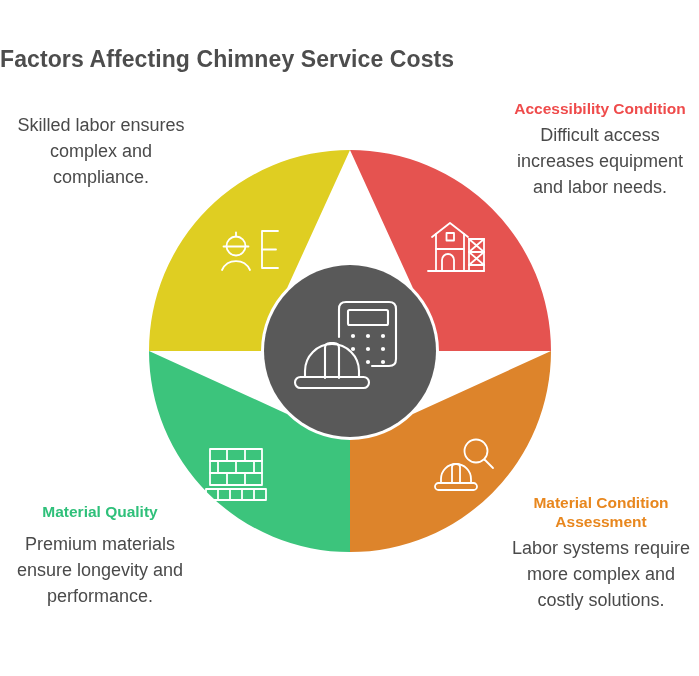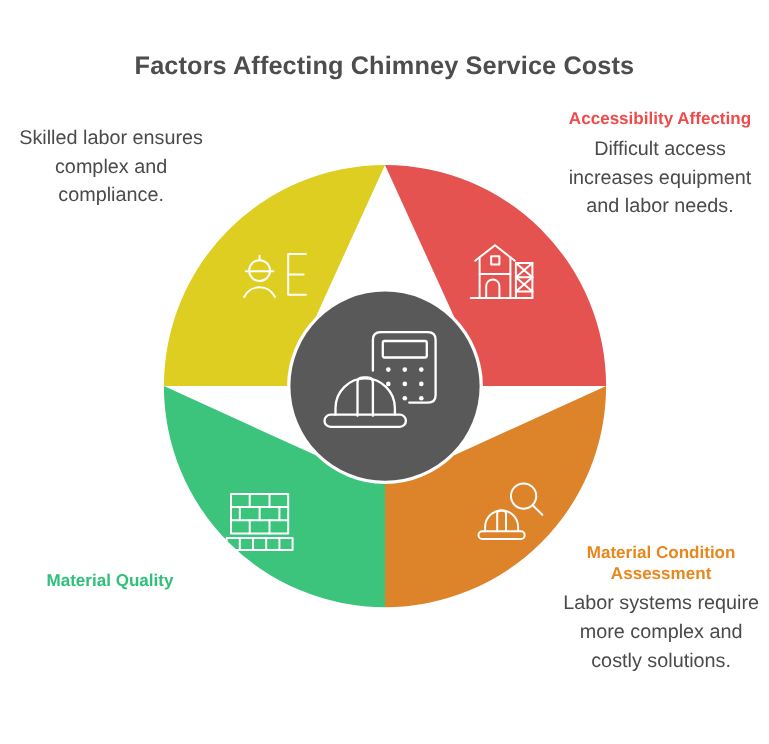--- a/index.html
+++ b/index.html
@@ -8,21 +8,21 @@
     width:699px;height:676px;
     background:#ffffff;
     font-family:"Liberation Sans", sans-serif;
     color:#4a4a4a;
     overflow:hidden;
     position:relative;
   }
   #page-title{
     position:absolute;
     left:0;top:46px;width:699px;
-    text-align:center;
+    text-align:left;
     font-size:23px;
     font-weight:bold;
     color:#4d4d4d;
     letter-spacing:0.1px;
   }
   .wheel{
     position:absolute;
     left:148px;top:149px;
     width:404px;height:404px;
   }
@@ -45,21 +45,21 @@
   
   #block-labor{ left:8px; top:112px; width:186px; }
   #block-labor .lbl-title{ color:#E2CE1F; }
 
   
   #block-access{ left:508px; top:100px; width:184px; }
   #block-access .lbl-title{ color:#EF4B4B; }
   #block-access .lbl-title{ margin-bottom:3px; }
 
   
-  #block-material{ left:0px; top:520px; width:200px; }
+  #block-material{ left:0px; top:503px; width:200px; }
   #block-material .lbl-title{ color:#2FC07A; }
 
   
   #block-existing{ left:505px; top:494px; width:192px; }
   #block-existing .lbl-title{ color:#E8871E; margin-bottom:3px; }
 
   svg{display:block;}
   .seg{ stroke:none; }
   .icon-stroke{
     fill:none;
@@ -191,24 +191,25 @@
     </g>
 
   </svg>
 </div>
 
 <div class="label-block" id="block-labor">
   <div class="lbl-desc">Skilled labor ensures complex and compliance.</div>
 </div>
 
 <div class="label-block" id="block-access">
-  <div class="lbl-title">Accessibility Affecting</div>
+  <div class="lbl-title">Accessibility Condition</div>
   <div class="lbl-desc">Difficult access increases equipment and labor needs.</div>
 </div>
 
 <div class="label-block" id="block-material">
   <div class="lbl-title">Material Quality</div>
+  <div class="lbl-desc">Premium materials ensure longevity and performance.</div>
 </div>
 
 <div class="label-block" id="block-existing">
   <div class="lbl-title">Material Condition Assessment</div>
   <div class="lbl-desc">Labor systems require more complex and costly solutions.</div>
 </div>
 
 </body></html>

